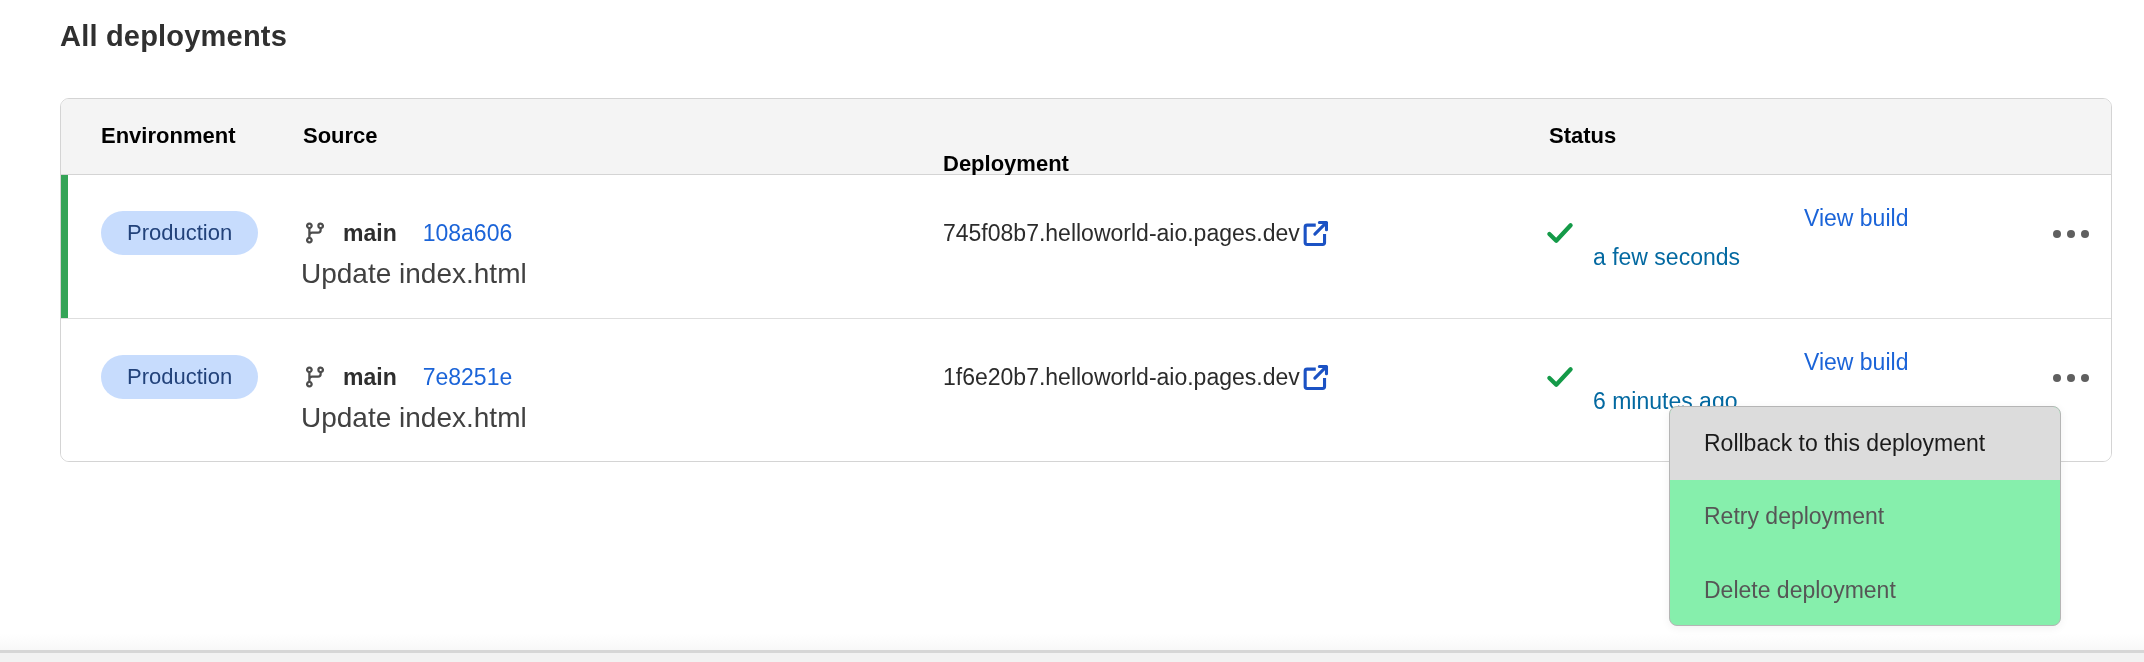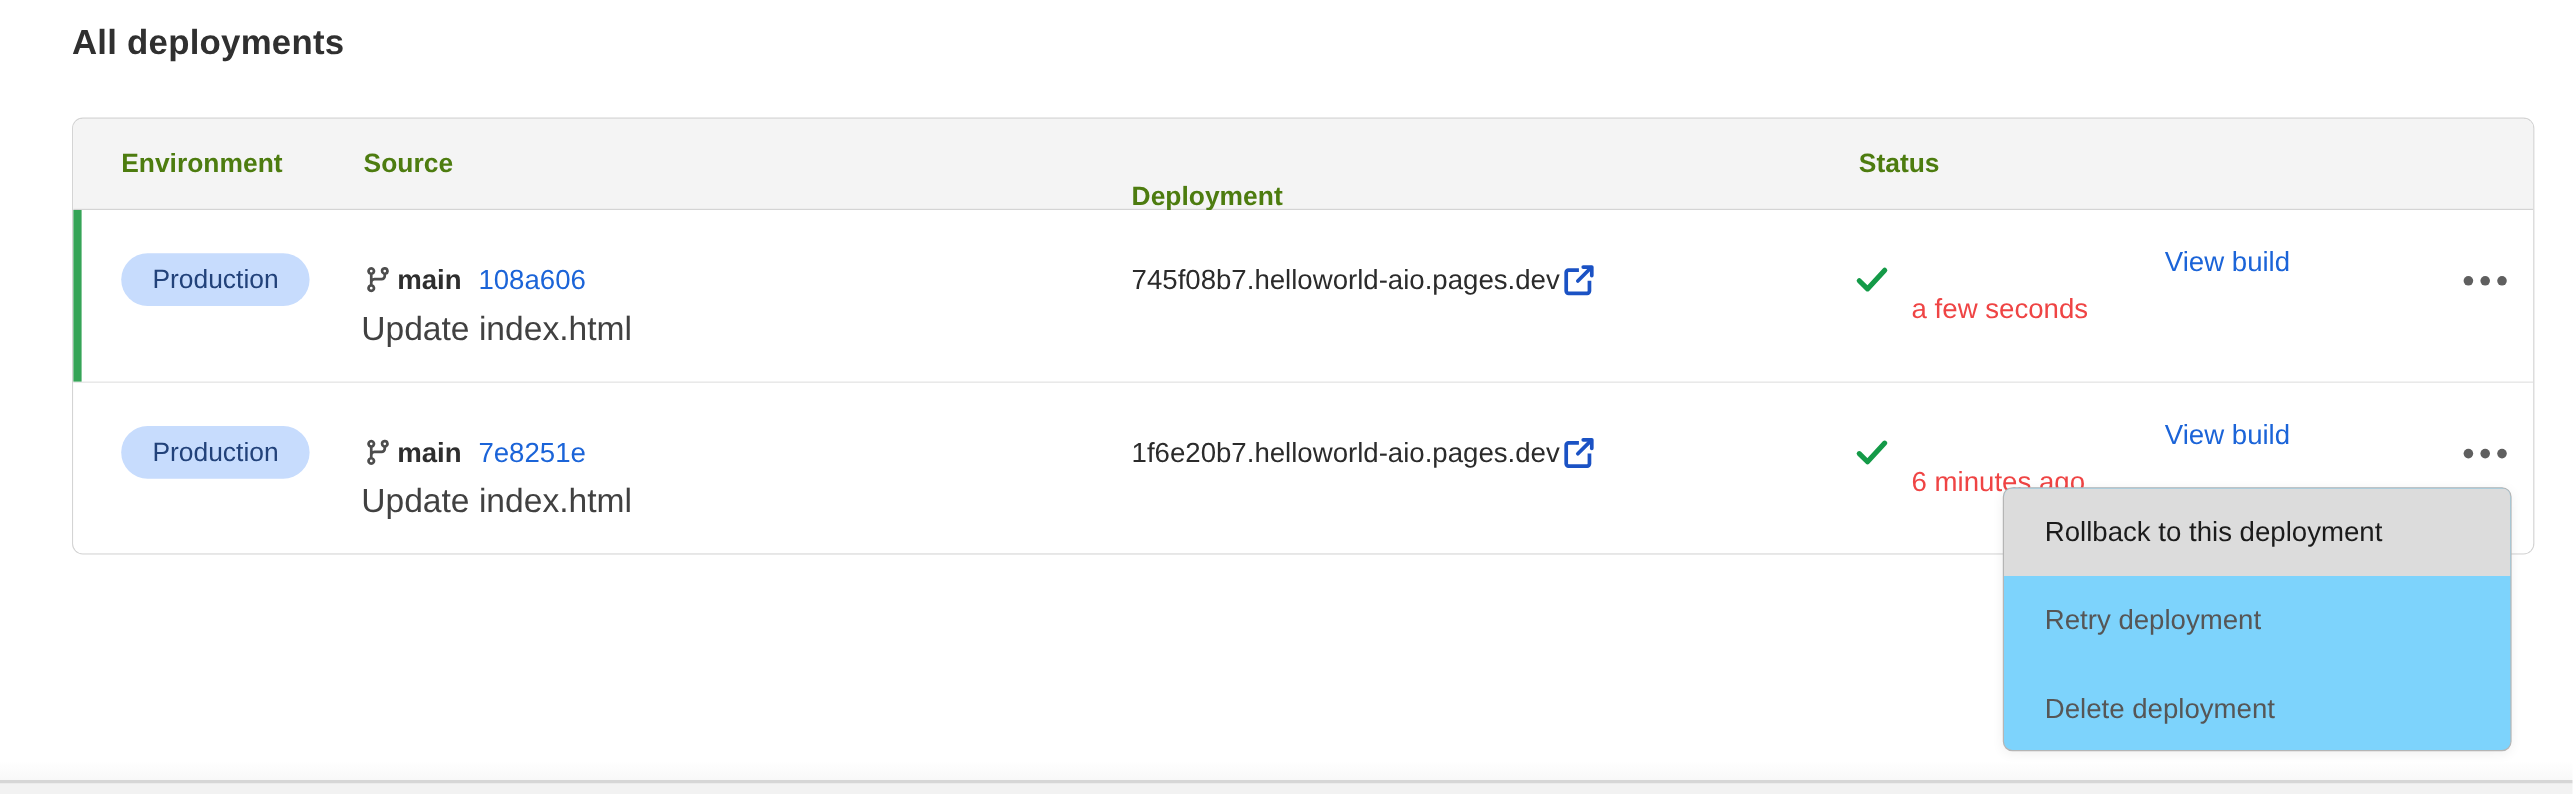--- a/index.html
+++ b/index.html
@@ -36,21 +36,21 @@
     position: relative;
     height: 76px;
     background: #f4f4f4;
     border-bottom: 1px solid #d4d4d4;
   }
   .th {
     position: absolute;
     top: 24px;
     font-size: 22px;
     font-weight: 600;
-    color: #4d7c0f;
+    color: #000000;
   }
   .th-environment { left: 40px; }
   .th-source      { left: 242px; }
   .th-deployment  { left: 882px; margin-top: 28px; }
   .th-status      { left: 1488px; }
   .row {
     position: relative;
     height: 144px;
     background: #ffffff;
   }
@@ -74,21 +74,21 @@
     display: inline-flex;
     align-items: center;
   }
   .source-line {
     position: absolute;
     left: 242px;
     top: 36px;
     height: 44px;
     display: inline-flex;
     align-items: center;
-    gap: 4px;
+    gap: 16px;
   }
   .branch-icon { width: 24px; height: 24px; display: inline-flex; }
   .branch-name { font-size: 23px; font-weight: 700; color: #2e2e2e; }
   .commit-link {
     font-size: 23px;
     color: #1b64d8;
     text-decoration: none;
     margin-left: 10px;
     cursor: pointer;
   }
@@ -113,21 +113,21 @@
   .status-line {
     position: absolute;
     left: 1484px;
     top: 36px;
     height: 44px;
     display: inline-flex;
     align-items: center;
     gap: 18px;
   }
   .check-icon { width: 30px; height: 30px; display: inline-flex; }
-  .status-time { font-size: 23px; color: #ef4444; margin-top: 48px; }
+  .status-time { font-size: 23px; color: #0369a1; margin-top: 48px; }
   .view-build-link {
     position: absolute;
     left: 1743px;
     top: 30px;
     font-size: 23px;
     color: #1b64d8;
     text-decoration: none;
     cursor: pointer;
   }
   .row-actions {
@@ -146,23 +146,23 @@
   }
   .dot {
     width: 8px; height: 8px;
     border-radius: 50%;
     background: #5f5f5f;
   }
   .context-menu {
     position: absolute;
     left: 1669px;
     top: 406px;
-    width: 424px;
+    width: 392px;
     height: 220px;
-    background: #7dd3fc;
+    background: #86efac;
     border: 1px solid #b5b5b5;
     border-radius: 8px;
     overflow: hidden;
     box-shadow: 0 2px 10px rgba(0,0,0,0.06);
     z-index: 10;
   }
   .menu-item {
     height: 73.33px;
     display: flex;
     align-items: center;

